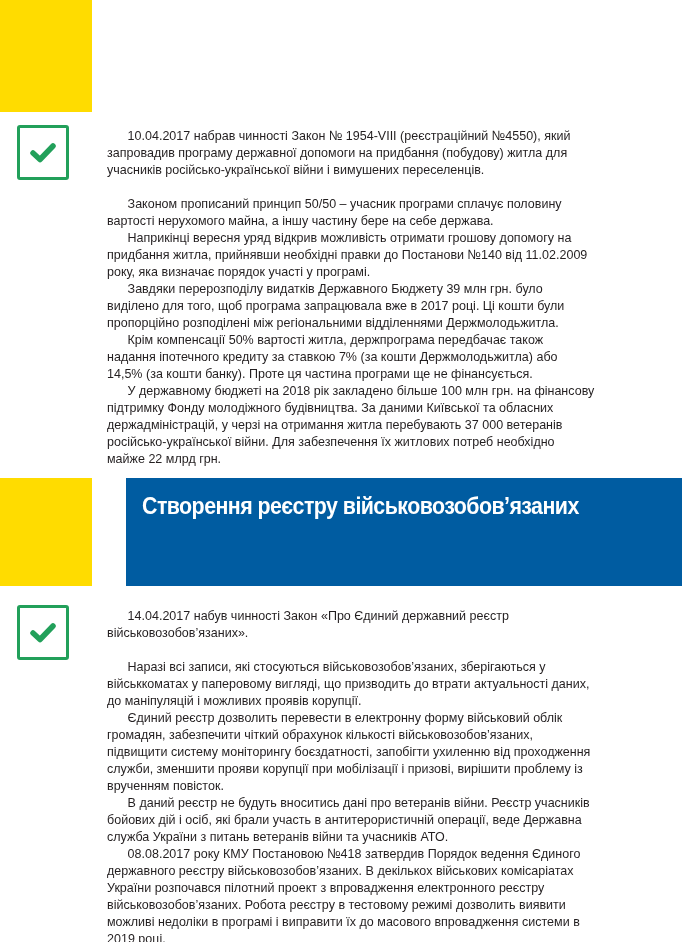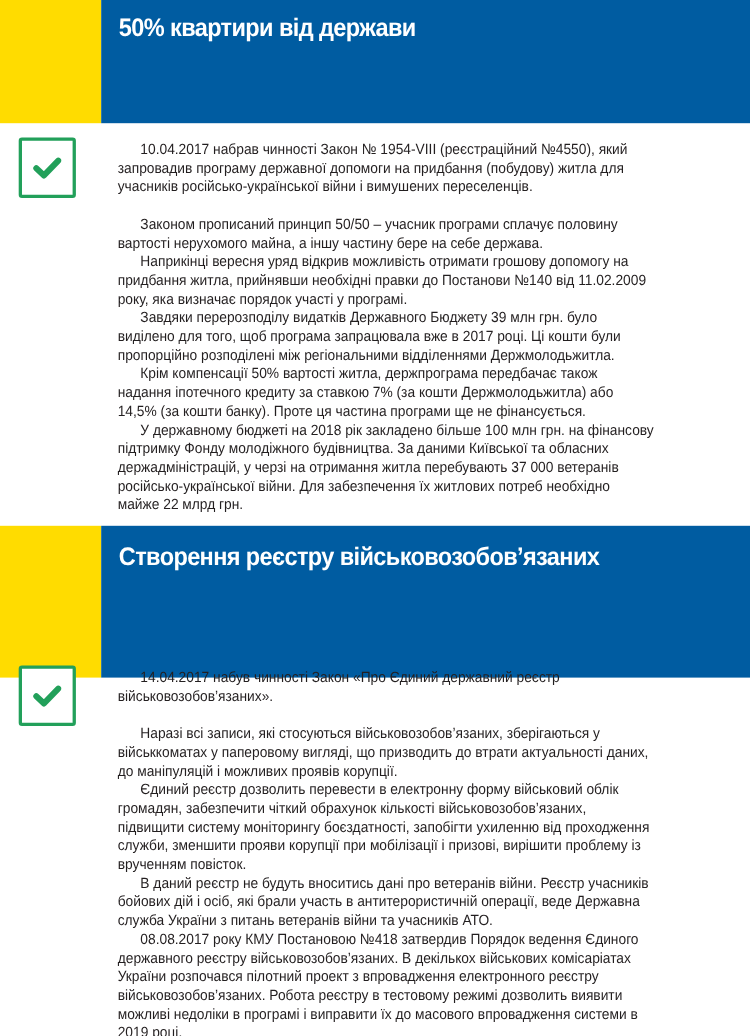--- a/index.html
+++ b/index.html
@@ -20,21 +20,21 @@
     }
     .section-header .title {
       position: absolute; left: 16px; top: 12px;
       color: #ffffff; font-weight: bold;
       font-family: "Liberation Sans", "DejaVu Sans", sans-serif;
       font-size: 23px; letter-spacing: -0.6px;
       transform: scaleX(0.93); transform-origin: left top;
       white-space: nowrap;
     }
     #hdr1 { top: 0; height: 112px; }
-    #hdr2 { top: 478px; height: 138px; }
+    #hdr2 { top: 478px; height: 108px; gap: 34px; }
     #hdr2 .title { top: 15px; }
 
     .check {
       position: absolute; left: 17px; width: 52px; height: 55px;
       border: 3px solid #22a05a; border-radius: 3px; box-sizing: border-box;
       background: #ffffff;
     }
     .check svg { position: absolute; left: 10px; top: 14px; }
     #chk1 { top: 125px; }
     #chk2 { top: 605px; }
@@ -48,23 +48,20 @@
     .body-text p { margin: 0; text-indent: 22px; text-align: left; }
     .body-text p.gap { margin-top: 17px; }
     #text1 { top: 127px; }
     #text2 { top: 607px; }
   </style>
 </head>
 <body>
 
 <div id="hdr1" class="section-header">
   <div class="stripe"></div>
-  <div class="band">
-    <div class="title">50% квартири від держави</div>
-  </div>
 </div>
 
 <div id="chk1" class="check">
   <svg width="26" height="22" viewBox="0 0 26 22">
     <path d="M3 11 L10 17.5 L23 4" fill="none" stroke="#22a05a" stroke-width="5.5" stroke-linecap="round" stroke-linejoin="round"></path>
   </svg>
 </div>
 
 <div id="text1" class="body-text">
   <p>10.04.2017 набрав чинності Закон № 1954-VIII (реєстраційний №4550), який запровадив програму державної допомоги на придбання (побудову) житла для учасників російсько-української війни і вимушених переселенців.</p>

